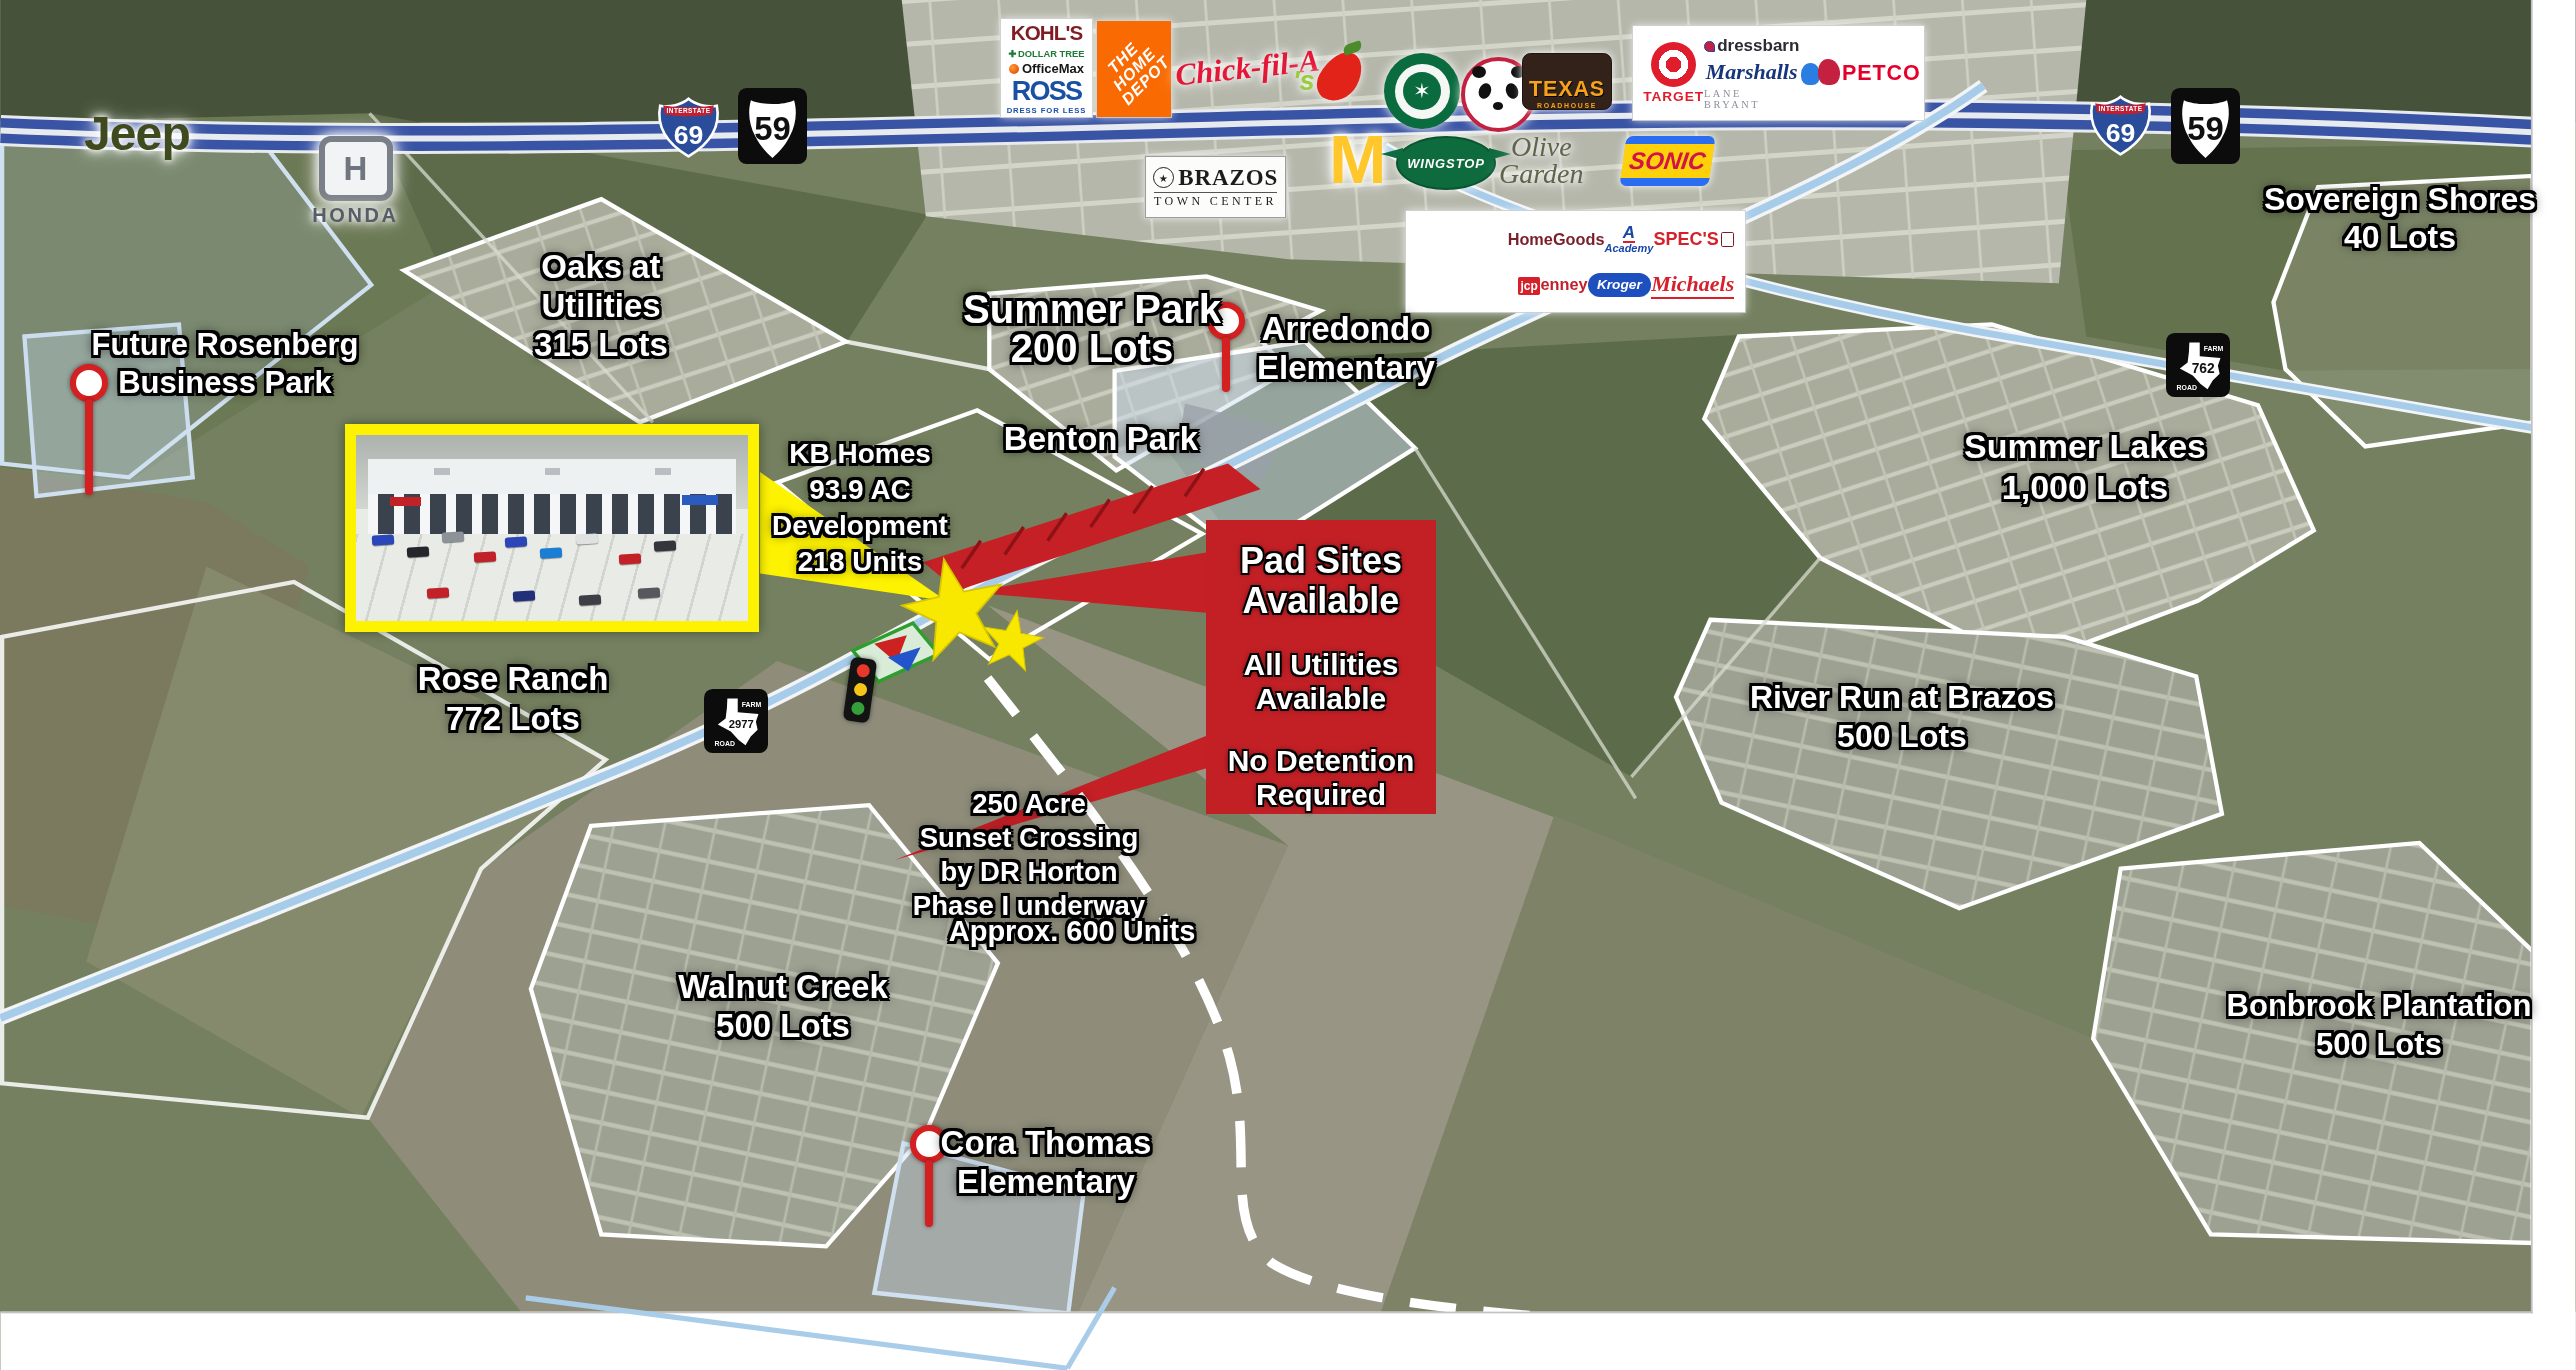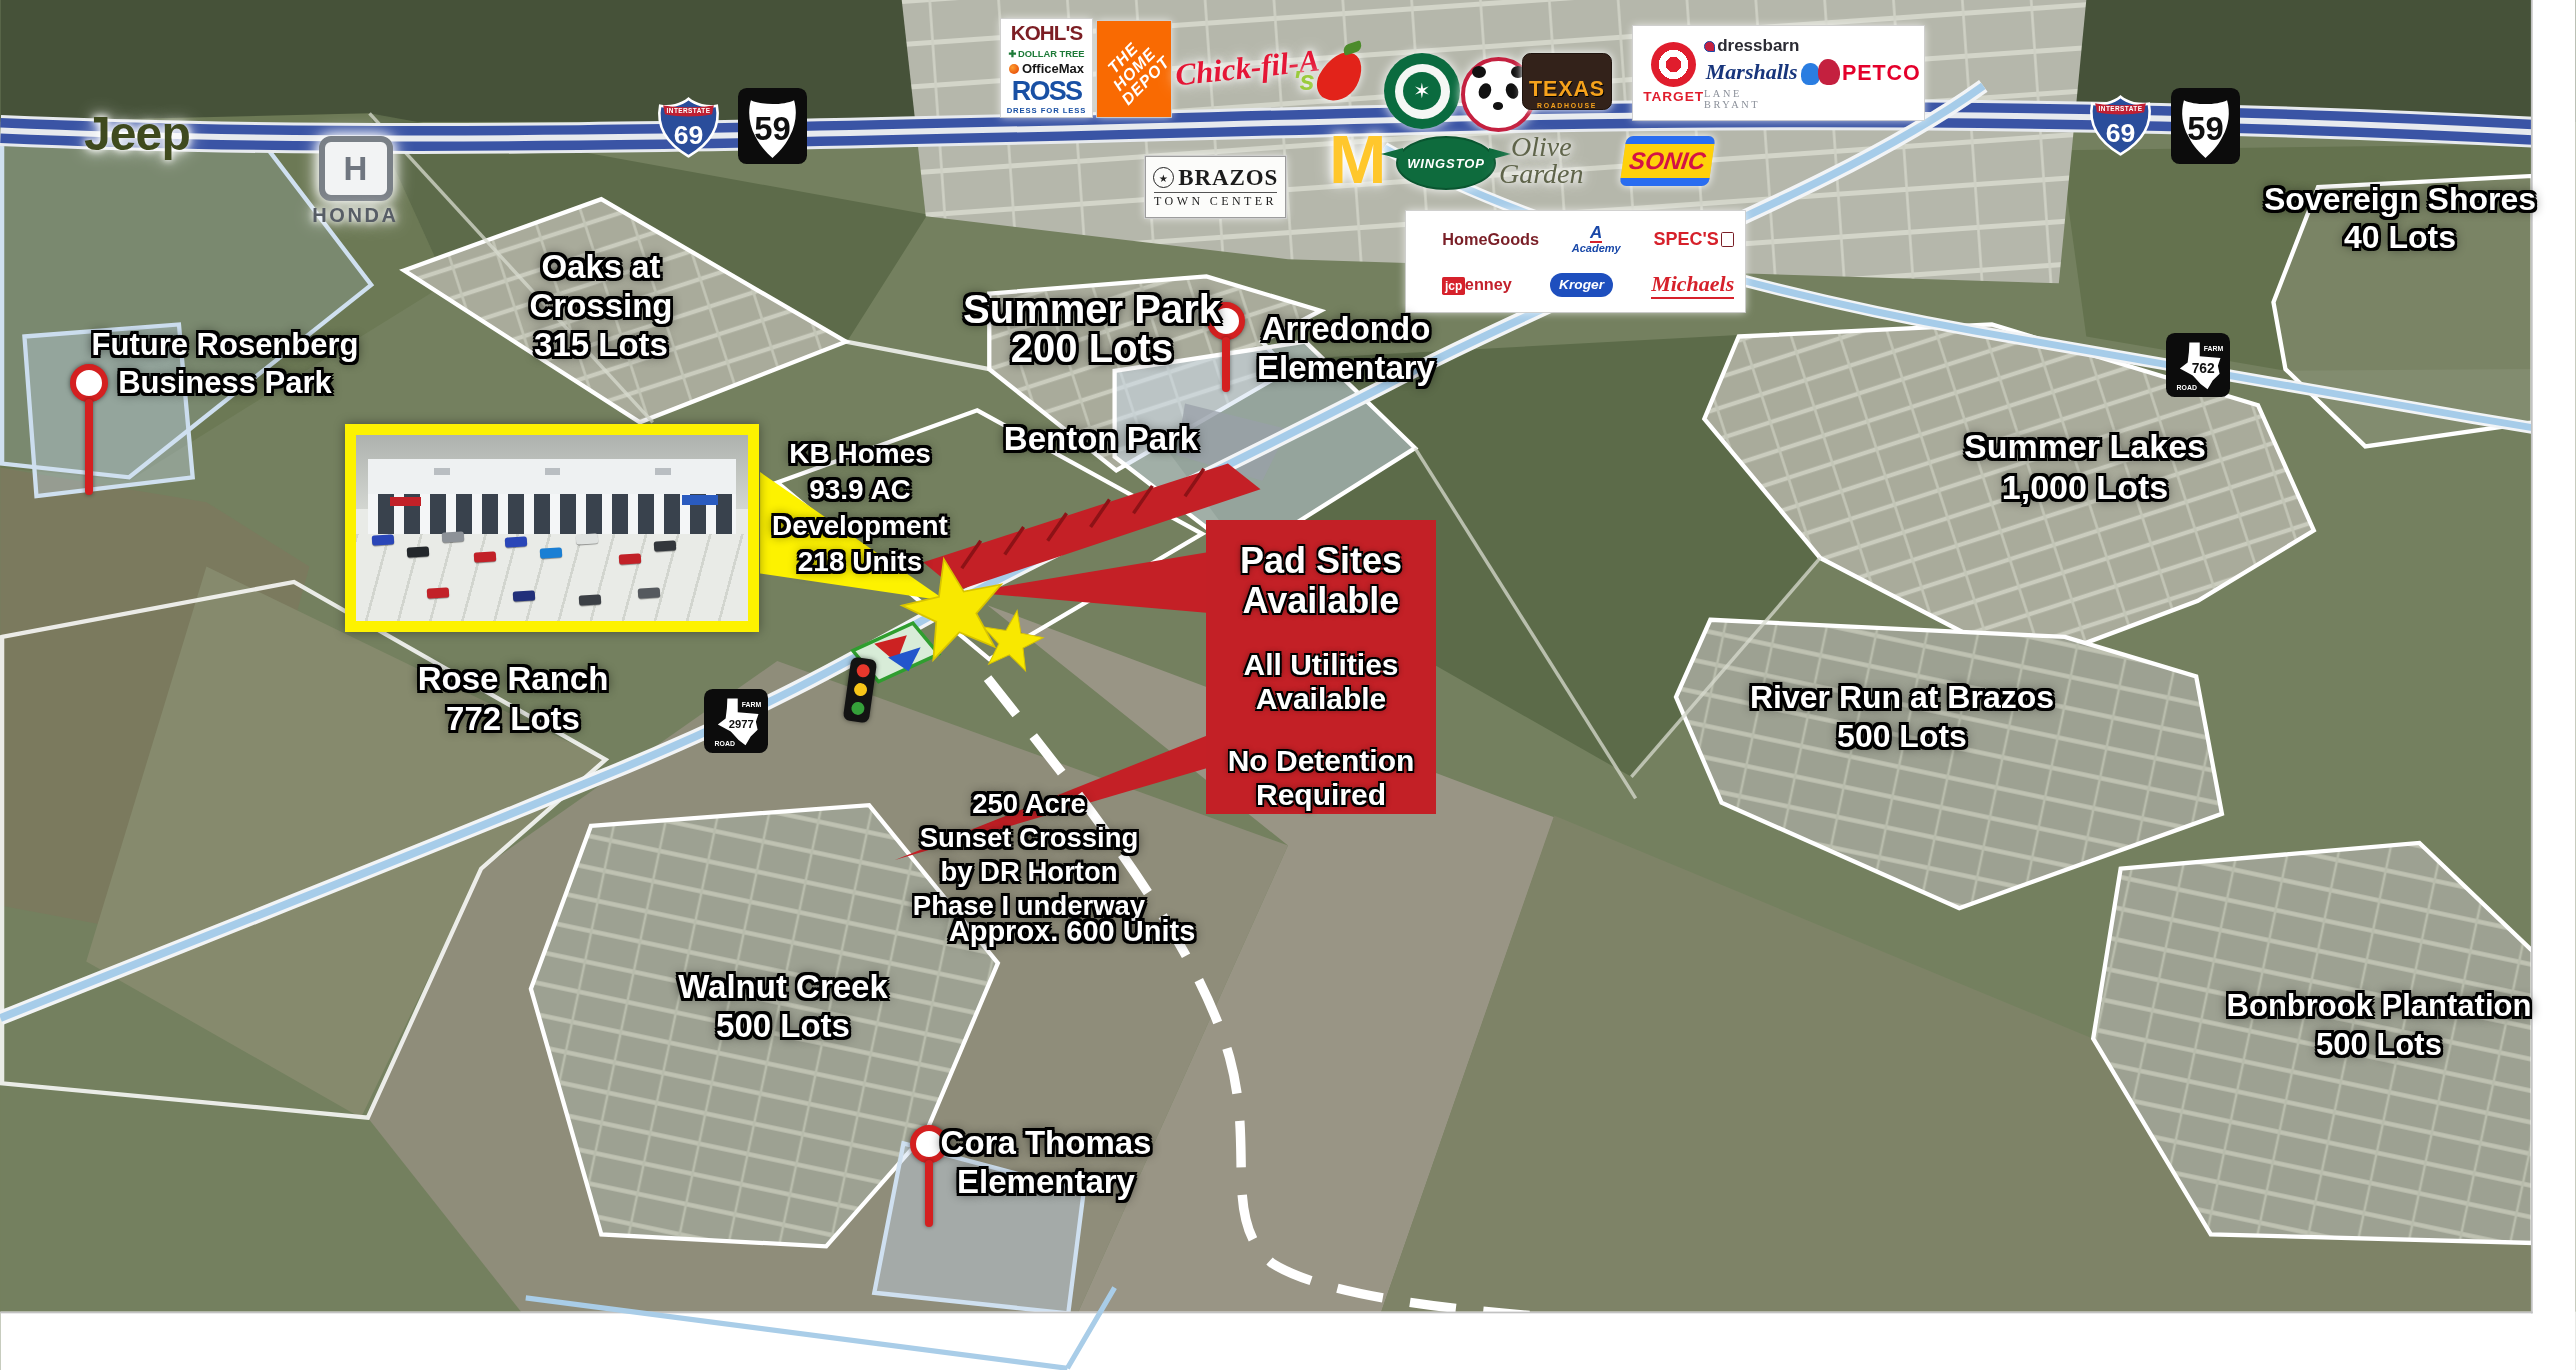--- a/index.html
+++ b/index.html
@@ -119,21 +119,21 @@
   .og{position:absolute;left:1499px;top:134px;text-align:center;font-style:italic;font-weight:normal;
       font-size:28px;line-height:.95;color:#5f644a;font-family:"Liberation Serif",serif;}
   .og span{display:block;}
   .sonic{position:absolute;left:1623px;top:136px;width:89px;height:50px;transform:skewX(-8deg);border-radius:6.9px;
          background:linear-gradient(#2a6df0 0 16%,#ffd10a 16% 84%,#2a6df0 84% 100%);
          display:flex;align-items:center;justify-content:center;box-shadow:0 0 8.6px #fff;}
   .sonic-t{font-weight:bold;font-style:italic;font-size:24px;color:#d31245;}
 
   .hg-card{left:1406px;top:211px;width:318px;height:91px;display:flex;flex-direction:column;
            justify-content:space-around;padding:5.2px 10.3px;}
-  .hg-row{display:flex;align-items:center;justify-content:space-between;margin-left:26px;}
+  .hg-row{display:flex;align-items:center;justify-content:flex-end;margin-left:26px;}
   .homegoods{font-weight:bold;font-size:16.3px;color:#7a1f27;}
   .academy{display:flex;flex-direction:column;align-items:center;line-height:1;}
   .academy-a{font-weight:bold;font-style:italic;font-size:17px;color:#1847a8;border-bottom:2.6px solid #d6212b;}
   .academy-t{font-weight:bold;font-style:italic;font-size:11px;color:#1847a8;}
   .specs{display:flex;align-items:center;gap:2.6px;font-weight:bold;font-size:18px;color:#d6212b;}
   .specs-bag{width:11px;height:13.7px;border:1.7px solid #7a1f27;border-radius:1.7px;}
   .jcp{display:flex;align-items:baseline;}
   .jcp-box{background:#d6212b;color:#fff;font-weight:bold;font-size:12px;padding:1.7px 2.6px;border-radius:1.7px;}
   .jcp-rest{font-weight:bold;font-size:16.3px;color:#c3202b;}
   .kroger{background:#1e4fbe;border-radius:13.7px;padding:4.3px 9.4px;color:#fff;font-weight:bold;font-style:italic;font-size:13.7px;}
@@ -530,21 +530,21 @@
       <span>Required</span>
     </div>
   </div>
 
   <div class="lbl" style="left:225px;top:326px;font-size:31px;line-height:38px">
     <span>Future Rosenberg</span>
       <span>Business Park</span>
   </div>
   <div class="lbl" style="left:601px;top:247px;font-size:33px;line-height:39px">
     <span>Oaks at</span>
-      <span>Crossing</span>
+      <span>Utilities</span>
       <span>315 Lots</span>
   </div>
   <div class="lbl" style="left:1092px;top:290px;font-size:40px;line-height:39px">
     <span>Summer Park</span>
       <span>200 Lots</span>
   </div>
   <div class="lbl" style="left:1346px;top:309px;font-size:33px;line-height:39px">
     <span>Arredondo</span>
       <span>Elementary</span>
   </div>

